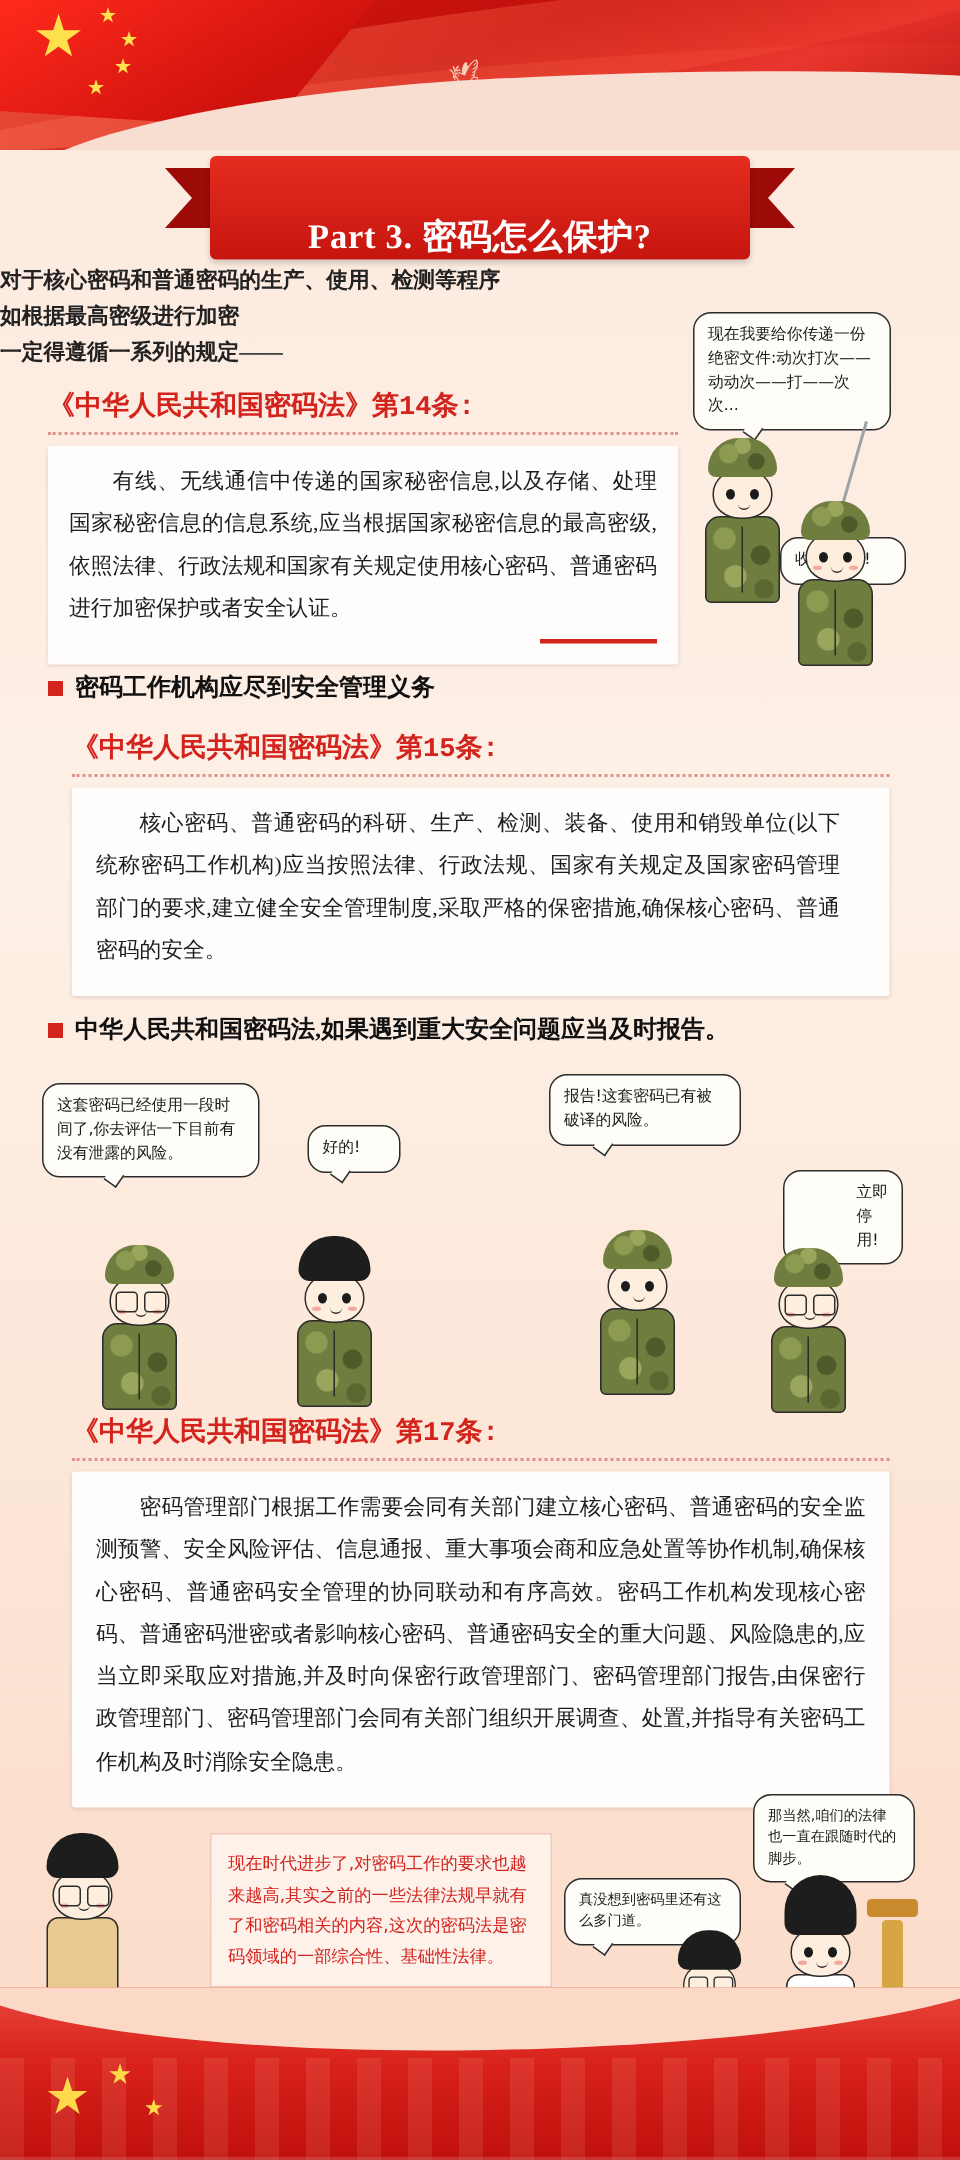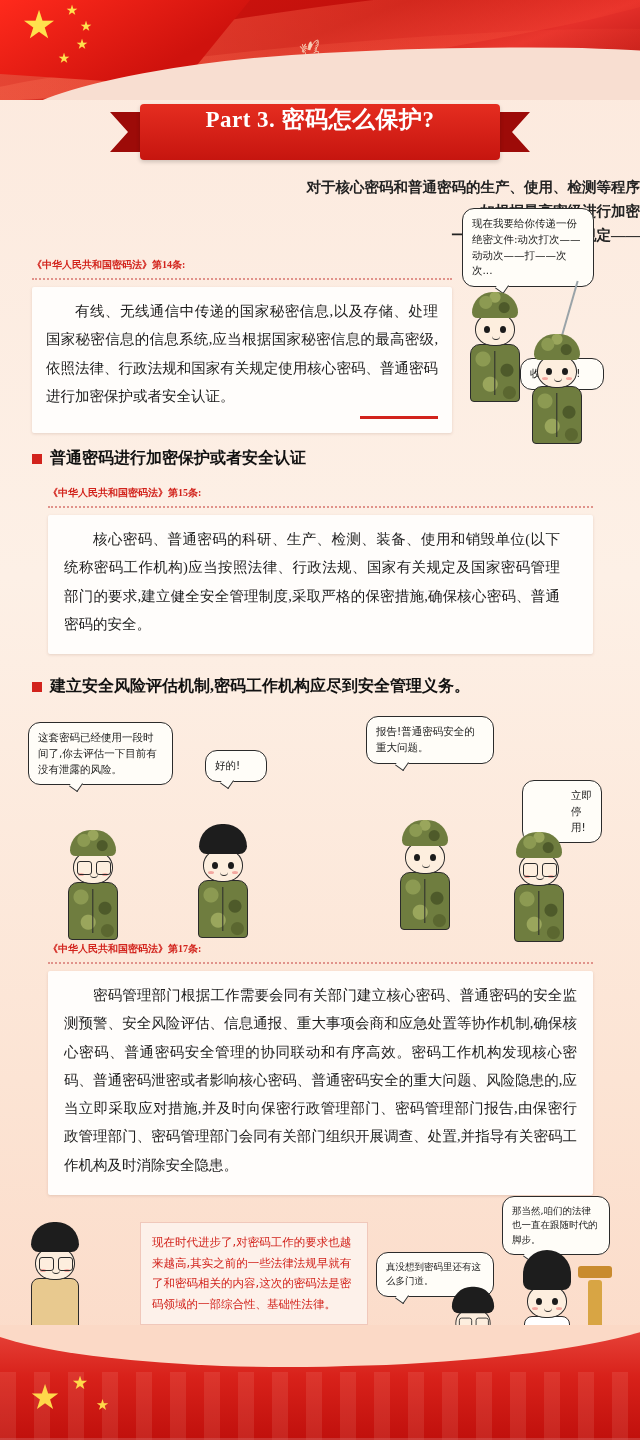--- a/index.html
+++ b/index.html
@@ -53,42 +53,43 @@
 
   
   .ribbon-wrap { position: absolute; top: 104px; left: 0; width: 640px; height: 56px; }
   .ribbon-tail {
     position: absolute; top: 8px; width: 60px; height: 40px;
     background: #9d0b08;
   }
   .ribbon-tail.left { left: 110px; clip-path: polygon(0 0, 100% 0, 100% 100%, 0 100%, 18px 50%); }
   .ribbon-tail.right { right: 110px; clip-path: polygon(0 0, 100% 0, calc(100% - 18px) 50%, 100% 100%, 0 100%); }
   .ribbon {
-    position: absolute; left: 140px; right: 140px; top: 0; height: 56px;
+    position: absolute; left: 140px; right: 140px; top: 0; height: 69px;
     background: linear-gradient(180deg, #e52d20, #c6150f);
     border-radius: 4px;
-    display: flex; align-items: flex-start; justify-content: center;
+    display: flex; align-items: flex-end; justify-content: center;
     box-shadow: 0 2px 4px rgba(0,0,0,.18);
   }
   .ribbon-title {
     color: #fff; font-size: 23px; font-weight: bold; letter-spacing: .5px;
     font-family: "Liberation Serif", serif;
   }
 
   
   .intro {
     position: absolute; top: 176px; left: 0; width: 640px;
-    text-align: right; color: #222; font-size: 14.5px; line-height: 1.65;
+    text-align: left; color: #222; font-size: 14.5px; line-height: 1.65;
     font-weight: bold;
   }
 
   
   .law-head {
-    color: #d2231c; font-size: 10px; font-weight: bold;
+    color: #d2231c; font-size: 18px; font-weight: bold;
     padding-bottom: 4px;
+    font-family: Liberation Mono, monospace;
   }
   .dots { border-bottom: 2px dotted #e0928a; margin: 2px 0 7px 0; }
   .card {
     background: #fffdfb;
     box-shadow: 0 1px 3px rgba(130,80,60,.18);
     border-radius: 2px;
   }
   .body-text {
     color: #1d1d1d; font-size: 14.5px; line-height: 1.95;
     text-align: justify; text-indent: 2em;
@@ -292,46 +293,46 @@
     <div class="law-head">《中华人民共和国密码法》第14条:</div>
     <div class="dots"></div>
     <div class="card">
       <div class="body-text">有线、无线通信中传递的国家秘密信息,以及存储、处理国家秘密信息的信息系统,应当根据国家秘密信息的最高密级,依照法律、行政法规和国家有关规定使用核心密码、普通密码进行加密保护或者安全认证。</div>
       <div class="red-underline"></div>
     </div>
   </div>
 
   <div id="sec1" class="bullet-row">
     <span class="sq"></span>
-    <span>普通密码进行加密保护或者安全认证</span>
+    <span>密码工作机构应尽到安全管理义务</span>
   </div>
 
   <div id="law15">
     <div class="law-head">《中华人民共和国密码法》第15条:</div>
     <div class="dots"></div>
     <div class="card">
       <div class="body-text">核心密码、普通密码的科研、生产、检测、装备、使用和销毁单位(以下统称密码工作机构)应当按照法律、行政法规、国家有关规定及国家密码管理部门的要求,建立健全安全管理制度,采取严格的保密措施,确保核心密码、普通密码的安全。</div>
     </div>
   </div>
 
   <div id="sec2" class="bullet-row">
     <span class="sq"></span>
-    <span>建立安全风险评估机制,密码工作机构应尽到安全管理义务。</span>
+    <span>中华人民共和国密码法,如果遇到重大安全问题应当及时报告。</span>
   </div>
 
   <div class="bubble" style="top:722px; left:28px; width:145px;">
     <span>这套密码已经使用一段时间了,你去评估一下目前有没有泄露的风险。</span>
     <span class="tail" style="left:42px; bottom:-6px;"></span>
   </div>
   <div class="bubble" style="top:750px; left:205px; width:62px;">
     <span>好的!</span>
     <span class="tail" style="left:16px; bottom:-6px;"></span>
   </div>
   <div class="bubble" style="top:716px; left:366px; width:128px;">
-    <span>报告!普通密码安全的重大问题。</span>
+    <span>报告!这套密码已有被破译的风险。</span>
     <span class="tail" style="left:30px; bottom:-6px;"></span>
   </div>
   <div class="bubble" style="top:780px; left:522px; width:80px;padding-left:48px;">
     <span>立即停用!</span>
     <span class="tail" style="left:18px; bottom:-6px;"></span>
   </div>
 
   <div class="fig" style="top:830px; left:66px; width:54px;">
     <div class="helmet"></div>
     <div class="face">

